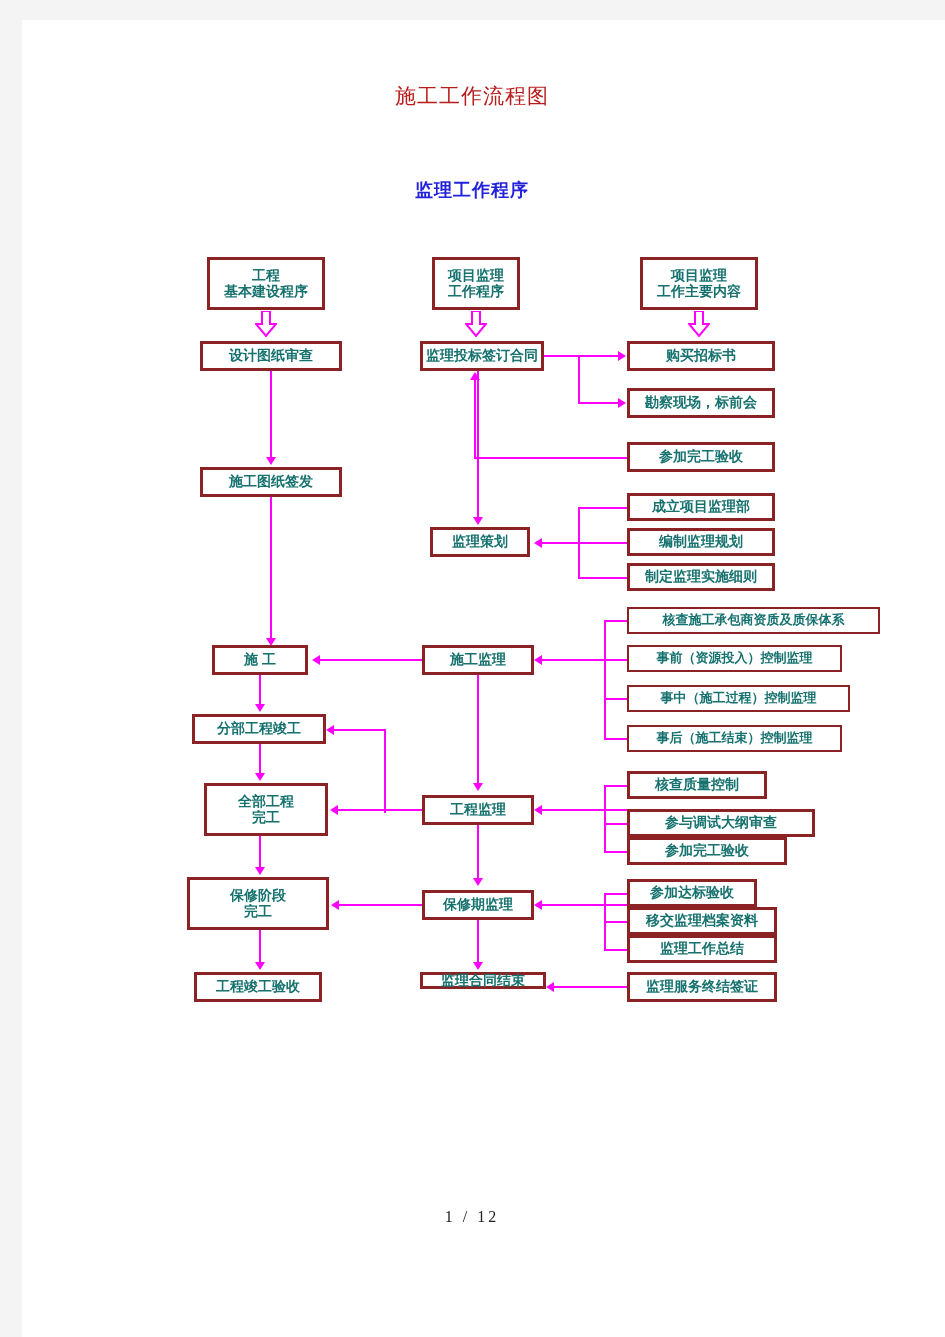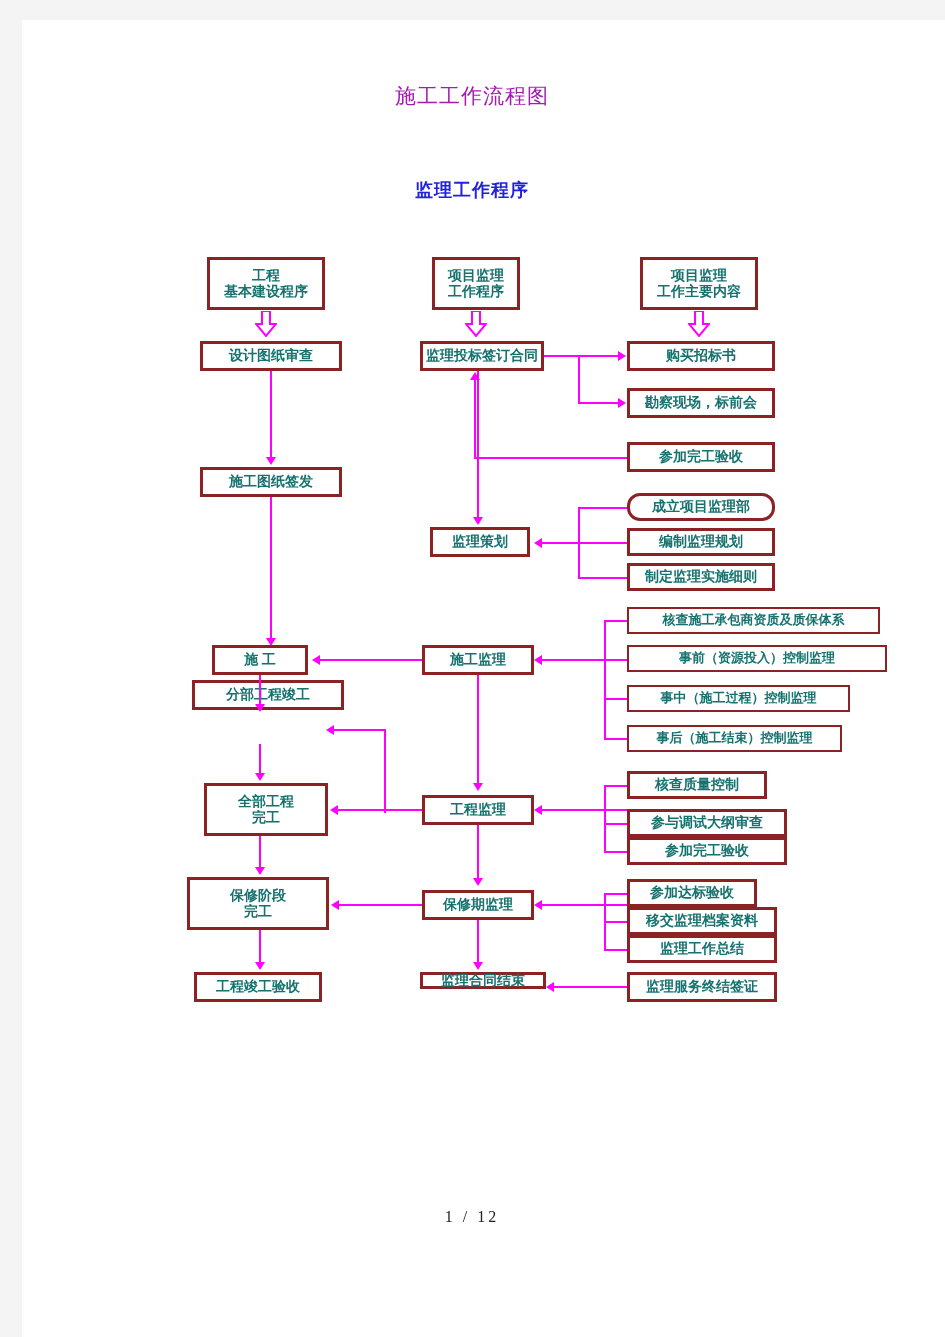--- a/index.html
+++ b/index.html
@@ -25,21 +25,21 @@
   .hdr {
     position: absolute;
     text-align: center;
     white-space: nowrap;
     left: 0;
     width: 900px;
   }
   #title-main {
     top: 62px;
     font-size: 21px;
-    color: #a21caf;
+    color: #b91c1c;
     letter-spacing: 1px;
   }
   #title-sub {
     top: 115px;
     font-size: 22px;
     color: #000000;
     letter-spacing: 1px;
   }
   #title-blue {
     top: 158px;
@@ -67,21 +67,21 @@
     top: 0;
     width: 923px;
     height: 1317px;
   }
   .node {
     position: absolute;
     box-sizing: border-box;
     border: 3px solid #8b2324;
     background: #ffffff;
     color: #16726f;
-    font-family: Liberation Serif, serif;
+    font-family: Liberation Sans, sans-serif;
     font-size: 14px;
     font-weight: bold;
     display: flex;
     flex-direction: column;
     align-items: center;
     justify-content: center;
     line-height: 1.12;
     text-align: center;
     white-space: nowrap;
     letter-spacing: 0px;
@@ -203,21 +203,21 @@
     <div class="node" style="left:178px; top:447px; width:142px; height:30px;">
       <span class="ln">施工图纸签发</span>
     </div>
 
     <div class="ln-v" style="left:248px; top:351px; height:88px;"></div>
     <div class="arw down" style="left:244px; top:437px;"></div>
 
     <div class="ln-v" style="left:248px; top:477px; height:143px;"></div>
     <div class="arw down" style="left:244px; top:618px;"></div>
 
-    <div class="node" style="left:605px; top:473px; width:148px; height:28px;border-radius:13px;">
+    <div class="node" style="left:605px; top:473px; width:148px; height:28px;">
       <span class="ln">成立项目监理部</span>
     </div>
     <div class="node" style="left:605px; top:508px; width:148px; height:28px;">
       <span class="ln">编制监理规划</span>
     </div>
     <div class="node" style="left:605px; top:543px; width:148px; height:28px;">
       <span class="ln">制定监理实施细则</span>
     </div>
 
     <div class="node" style="left:408px; top:507px; width:100px; height:30px;">
@@ -229,21 +229,21 @@
 
     <div class="ln-h" style="left:556px; top:487px; width:49px;"></div>
     <div class="ln-h" style="left:520px; top:522px; width:85px;"></div>
     <div class="ln-h" style="left:556px; top:557px; width:49px;"></div>
     <div class="ln-v" style="left:556px; top:487px; height:71px;"></div>
     <div class="arw left" style="left:512px; top:518px;"></div>
 
     <div class="node thin" style="left:605px; top:587px; width:253px; height:27px; font-size:13px;">
       <span class="ln">核查施工承包商资质及质保体系</span>
     </div>
-    <div class="node thin" style="left:605px; top:625px; width:260px; height:27px; font-size:13px;">
+    <div class="node thin" style="left:605px; top:625px; width:215px; height:27px; font-size:13px;">
       <span class="ln">事前（资源投入）控制监理</span>
     </div>
     <div class="node thin" style="left:605px; top:665px; width:223px; height:27px; font-size:13px;">
       <span class="ln">事中（施工过程）控制监理</span>
     </div>
     <div class="node thin" style="left:605px; top:705px; width:215px; height:27px; font-size:13px;">
       <span class="ln">事后（施工结束）控制监理</span>
     </div>
 
     <div class="node" style="left:190px; top:625px; width:96px; height:30px;">
@@ -256,35 +256,35 @@
     <div class="ln-v" style="left:582px; top:600px; height:119px;"></div>
     <div class="ln-h" style="left:582px; top:600px; width:23px;"></div>
     <div class="ln-h" style="left:582px; top:678px; width:23px;"></div>
     <div class="ln-h" style="left:582px; top:718px; width:23px;"></div>
     <div class="ln-h" style="left:520px; top:639px; width:85px;"></div>
     <div class="arw left" style="left:512px; top:635px;"></div>
 
     <div class="ln-h" style="left:298px; top:639px; width:102px;"></div>
     <div class="arw left" style="left:290px; top:635px;"></div>
 
-    <div class="node" style="left:170px; top:660px; width:152px; height:30px;">
+    <div class="node" style="left:170px; top:694px; width:134px; height:30px;">
       <span class="ln">分部工程竣工</span>
     </div>
 
     <div class="ln-v" style="left:237px; top:655px; height:31px;"></div>
     <div class="arw down" style="left:233px; top:684px;"></div>
 
     <div class="ln-v" style="left:362px; top:709px; height:84px;"></div>
     <div class="ln-h" style="left:312px; top:709px; width:51px;"></div>
     <div class="arw left" style="left:304px; top:705px;"></div>
 
     <div class="node" style="left:605px; top:751px; width:140px; height:28px;">
       <span class="ln">核查质量控制</span>
     </div>
-    <div class="node" style="left:605px; top:789px; width:160px; height:28px;">
+    <div class="node" style="left:605px; top:789px; width:188px; height:28px;">
       <span class="ln">参与调试大纲审查</span>
     </div>
     <div class="node" style="left:605px; top:817px; width:160px; height:28px;">
       <span class="ln">参加完工验收</span>
     </div>
 
     <div class="node" style="left:182px; top:763px; width:124px; height:53px;">
       <span class="ln">全部工程</span>
       <span class="ln">完工</span>
     </div>

